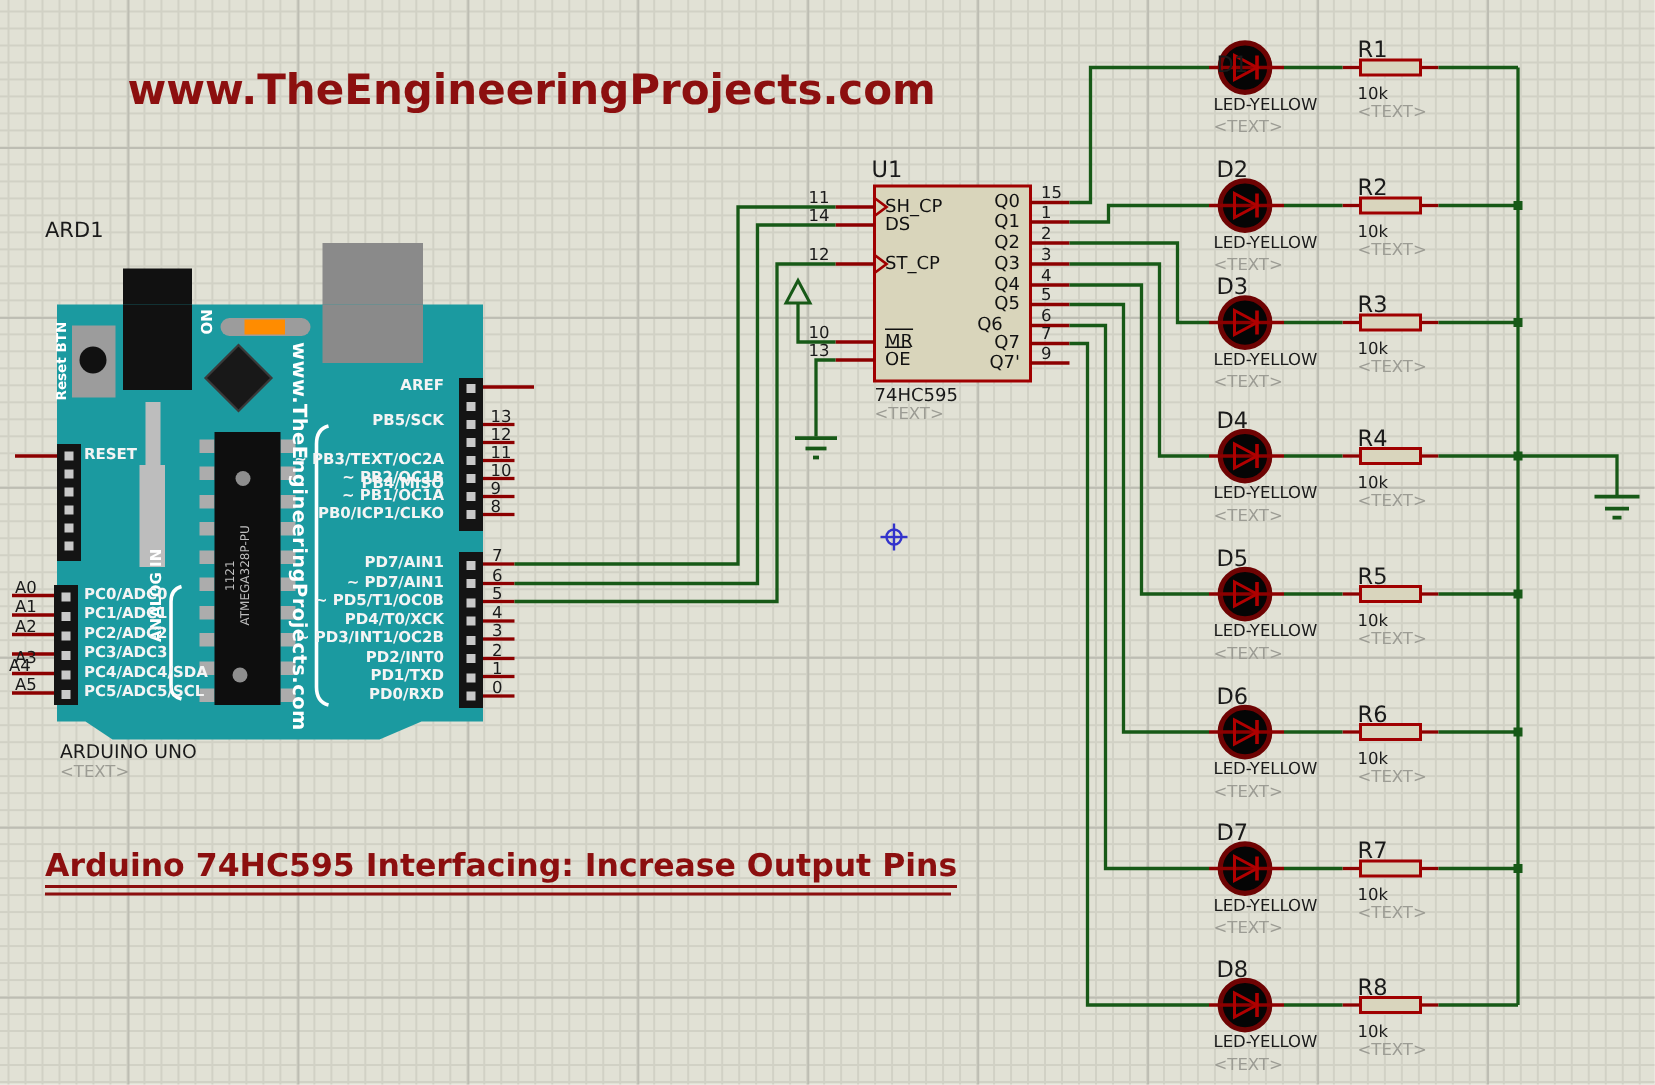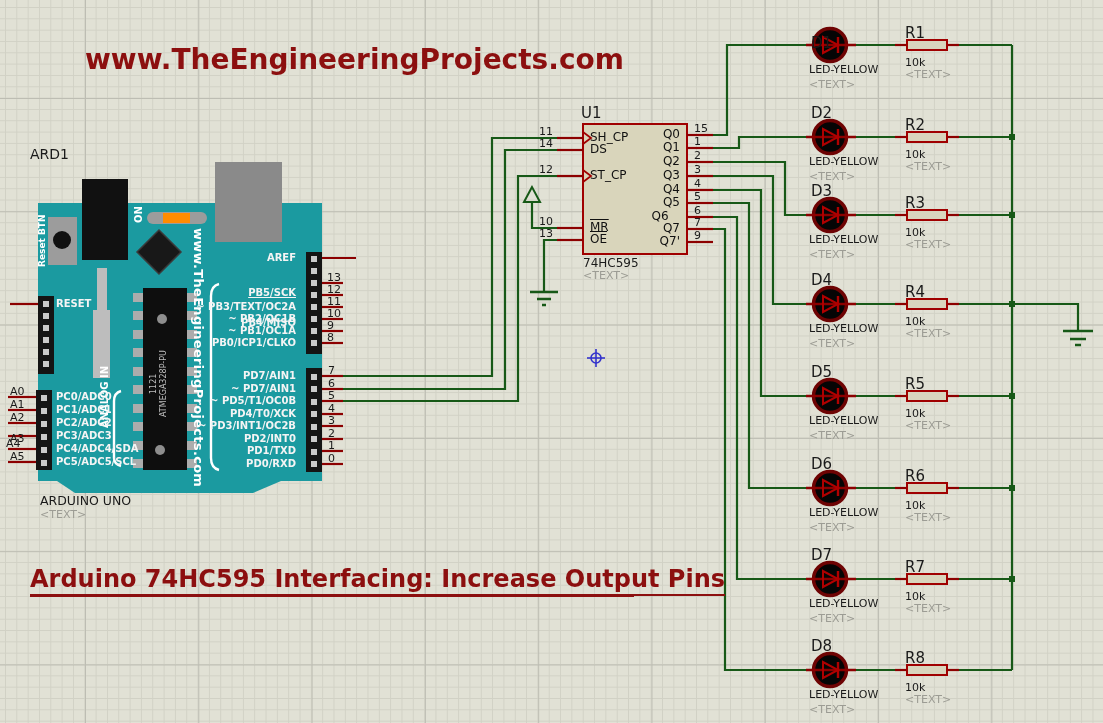--- a/index.html
+++ b/index.html
@@ -21,21 +21,21 @@
   .s{color:#1A1A1A;font-size:11px;}
   .g{color:#9C9C94;font-size:11px;}
   .n{color:#1A1A1A;font-size:11px;text-align:center;}
   .w{color:#F4F4F4;font-size:10px;font-weight:700;}
   .ra{text-align:right;}
   .pin12{font-size:12px;color:#111;}
   .ov{text-decoration:overline;}
   .rot90{transform:rotate(90deg);transform-origin:0 0;}
   .rotm90{transform:rotate(-90deg);transform-origin:0 0;}
   .title-top{font-size:28px;font-weight:700;color:#8C0F0F;letter-spacing:0px;}
-  .title-bottom{font-size:24px;font-weight:700;color:#8C0F0F;border-bottom:2px solid #8C0F0F;padding-bottom:1px;display:inline-block;}
+  .title-bottom{font-size:21px;font-weight:700;color:#8C0F0F;border-bottom:2px solid #8C0F0F;padding-bottom:1px;display:inline-block;}
   .decal{color:#FFFFFF;font-weight:700;}
   .mcu{color:#BFBFBF;font-size:8px;}
 </style>
 </head>
 <body>
 
 <div class="canvas">
 
 <svg width="1103" height="723">
 
@@ -318,21 +318,21 @@
 <div class="abs g" style="left:40px;top:508px;">&lt;TEXT&gt;</div>
 
 <div class="abs decal rot90" style="left:206px;top:228px;font-size:13px;letter-spacing:0.3px;">www.TheEngineeringProjects.com</div>
 <div class="abs decal rotm90" style="left:37px;top:267px;font-size:9px;">Reset BTN</div>
 <div class="abs decal rotm90" style="left:133px;top:223px;font-size:10px;">ON</div>
 <div class="abs decal rotm90" style="left:99px;top:428px;font-size:10px;">ANALOG IN</div>
 <div class="abs mcu rotm90" style="left:149px;top:394px;">1121</div>
 <div class="abs mcu rotm90" style="left:159px;top:417px;">ATMEGA328P-PU</div>
 
 <div class="abs w ra" style="left:170px;top:252px;width:126px;">AREF</div>
-<div class="abs w ra" style="left:170px;top:287px;width:126px;text-decoration:underline;">PB5/SCK</div>
+<div class="abs w ra" style="left:170px;top:275px;width:126px;">PB5/SCK</div>
 <div class="abs w ra" style="left:170px;top:289px;width:126px;margin-top:28px;">PB4/MISO</div>
 <div class="abs w ra" style="left:170px;top:301px;width:126px;">~ PB3/TEXT/OC2A</div>
 <div class="abs w ra" style="left:170px;top:313px;width:126px;">~ PB2/OC1B</div>
 <div class="abs w ra" style="left:170px;top:325px;width:126px;">~ PB1/OC1A</div>
 <div class="abs w ra" style="left:170px;top:337px;width:126px;">PB0/ICP1/CLKO</div>
 <div class="abs n" style="left:327px;top:271px;">13</div>
 <div class="abs n" style="left:327px;top:283px;">12</div>
 <div class="abs n" style="left:327px;top:295px;">11</div>
 <div class="abs n" style="left:327px;top:307px;">10</div>
 <div class="abs n" style="left:327px;top:319px;">9</div>

